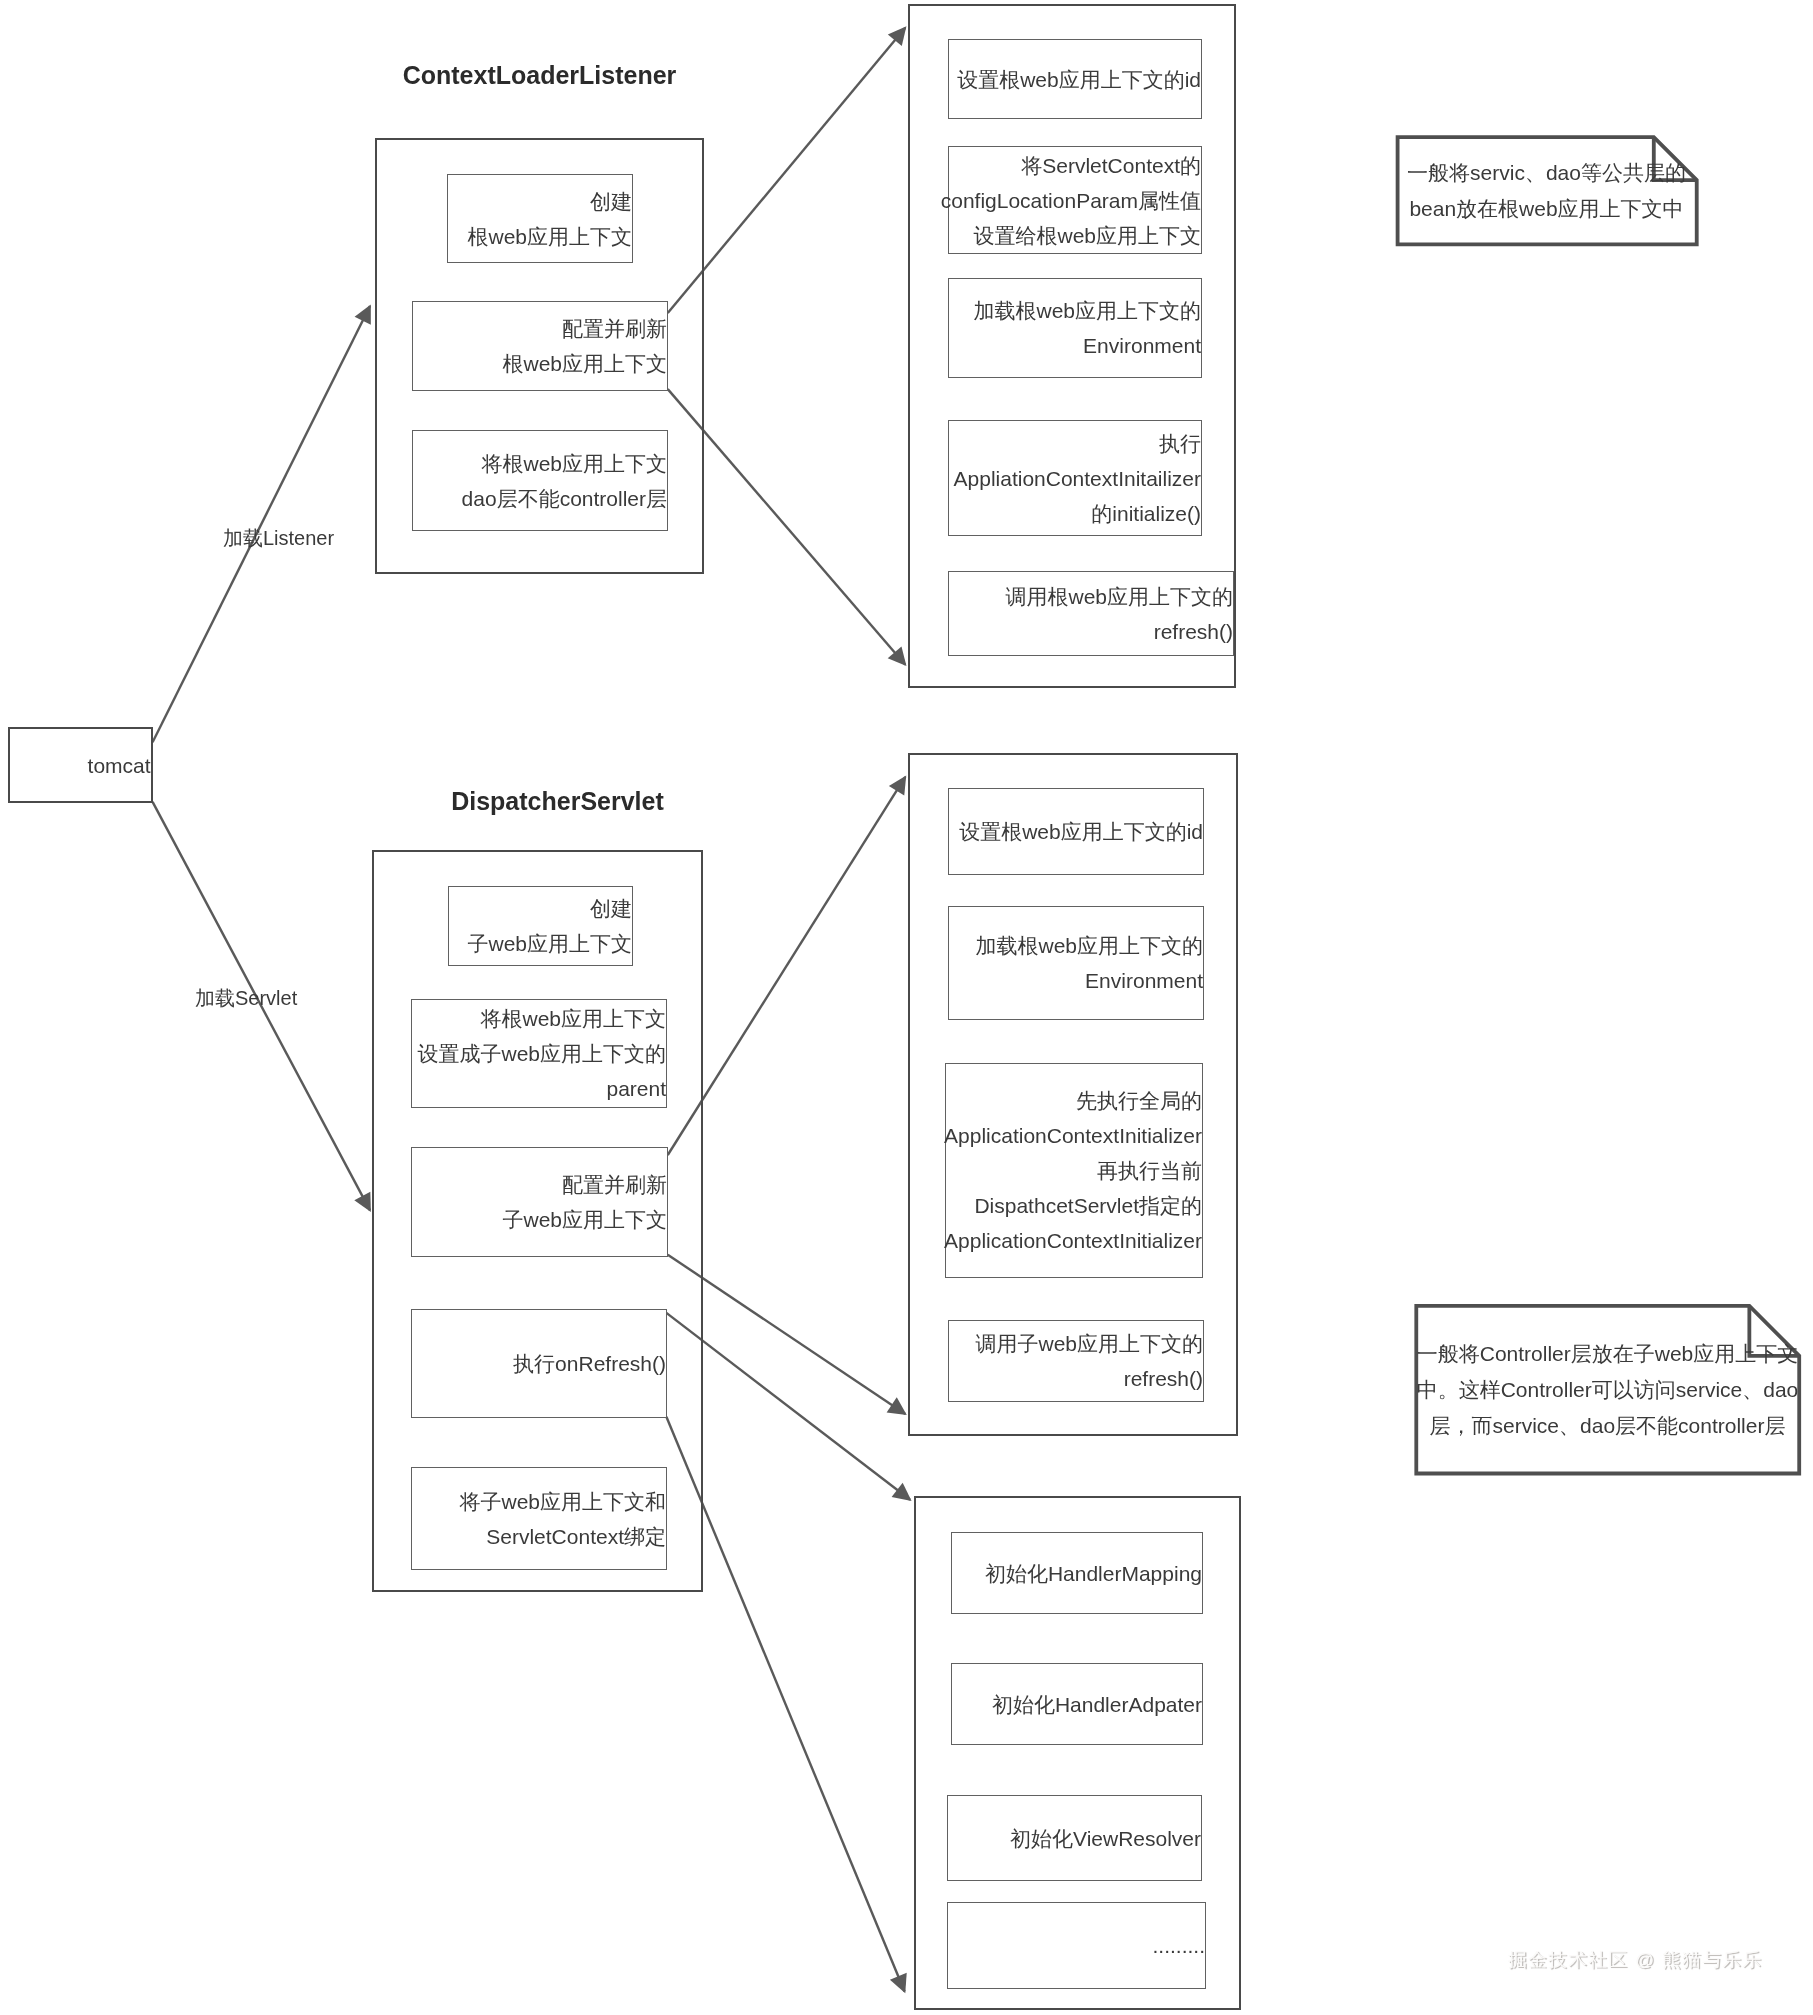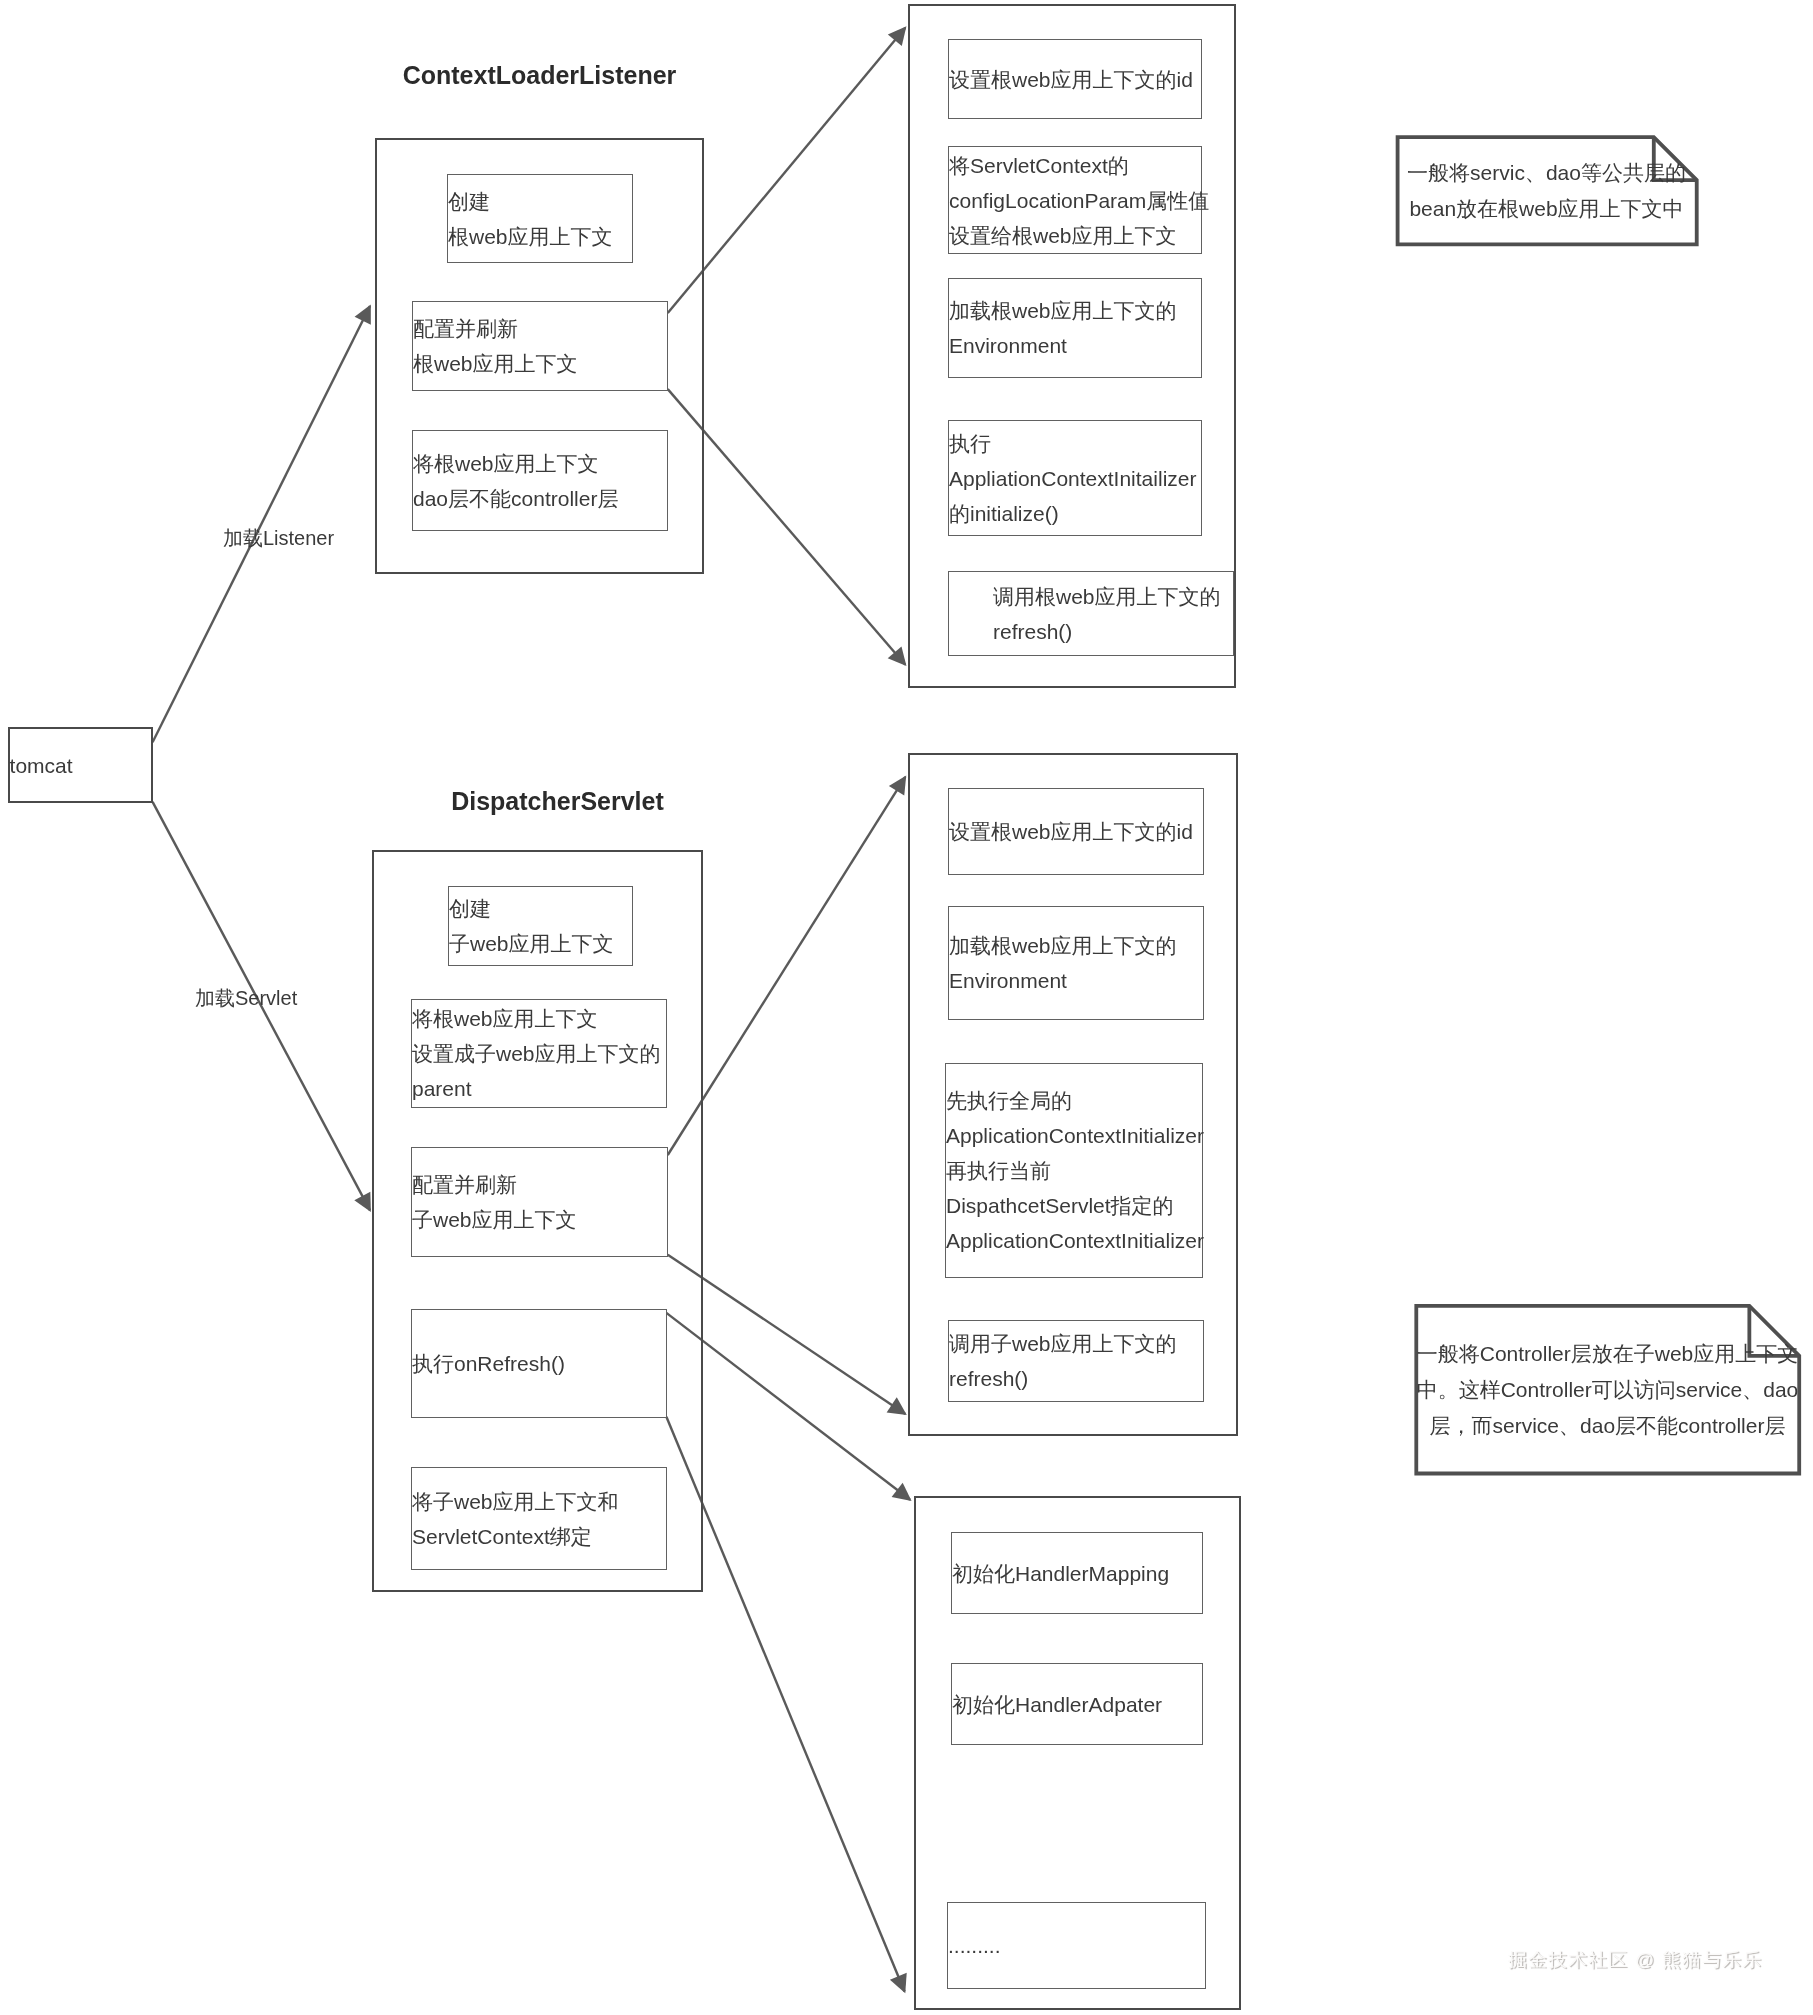--- a/index.html
+++ b/index.html
@@ -10,21 +10,21 @@
     font-family:"Liberation Sans", sans-serif;
     color:#3a3a3a;
     overflow:hidden;
   }
   #wires{position:absolute;left:0;top:0;z-index:0;}
   .box{
     position:absolute;
     background:#ffffff;
     display:flex;
     flex-direction:column;
-    align-items:flex-start;
+    align-items:flex-end;
     justify-content:center;
     text-align:center;
     z-index:2;
     box-sizing:border-box;
   }
   .outer{border:2.8px solid #4a4a4a;background:transparent;z-index:1;}
   .step{border:1.7px solid #616161;}
   .ln{line-height:35px;font-size:21px;color:#3a3a3a;white-space:nowrap;}
   .title{
     position:absolute;z-index:2;
@@ -168,20 +168,23 @@
     <div class="ln">refresh()</div>
   </div>
 
   <div class="box outer" style="left:914px;top:1496px;width:327px;height:514px;"></div>
   <div class="box step" style="left:951px;top:1663px;width:252px;height:82px;">
     <div class="ln">初始化HandlerAdpater</div>
   </div>
   <div class="box step" style="left:951px;top:1532px;width:252px;height:82px;">
     <div class="ln">初始化HandlerMapping</div>
   </div>
+  <div class="box step" style="left:947px;top:1795px;width:255px;height:86px;">
+    <div class="ln">初始化ViewResolver</div>
+  </div>
   <div class="box step" style="left:947px;top:1902px;width:259px;height:87px;">
     <div class="ln">.........</div>
   </div>
 
   <div class="note-text" style="left:1416px;top:1306px;width:383px;height:168px;">
     <div class="ln">一般将Controller层放在子web应用上下文</div>
     <div class="ln">中。这样Controller可以访问service、dao</div>
     <div class="ln">层，而service、dao层不能controller层</div>
   </div>
   <div class="note-text" style="left:1397px;top:137px;width:299px;height:107px;">

